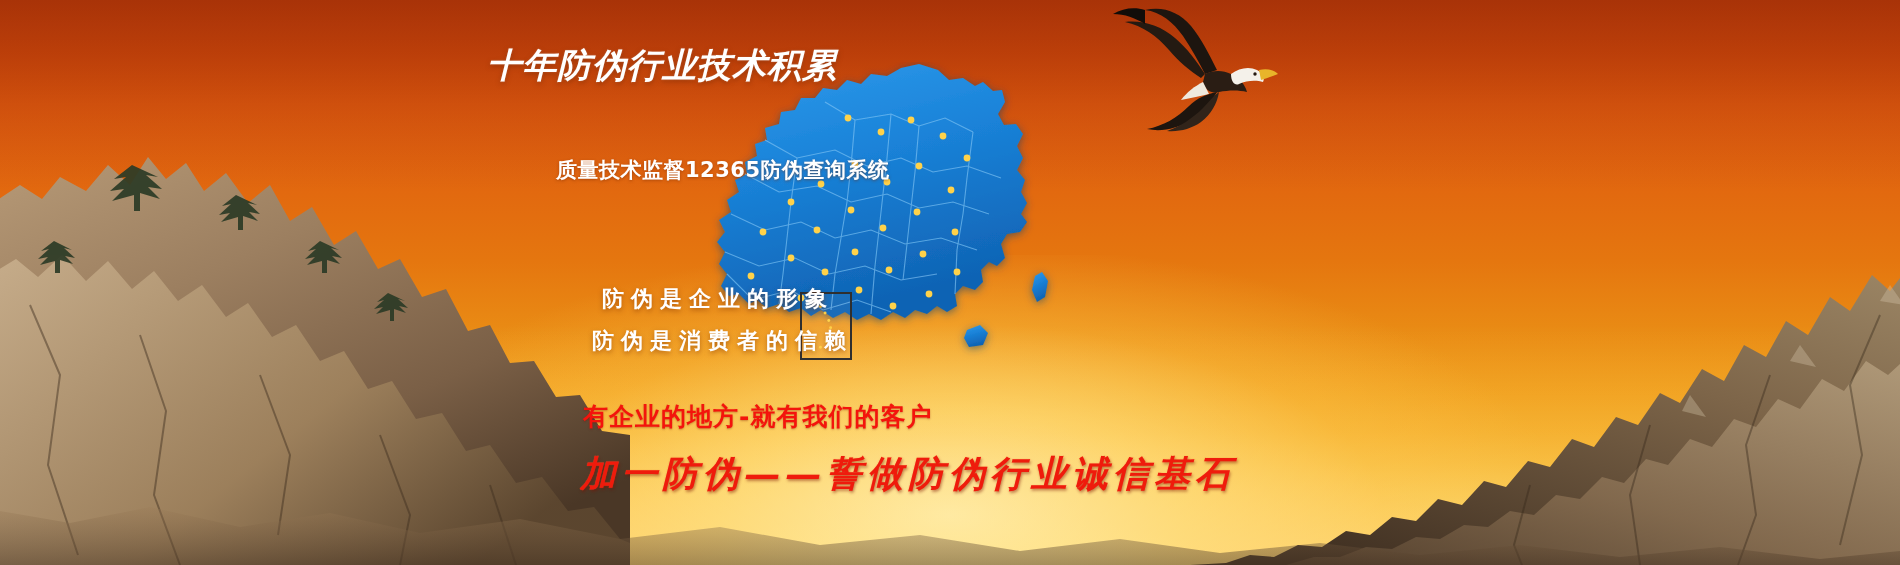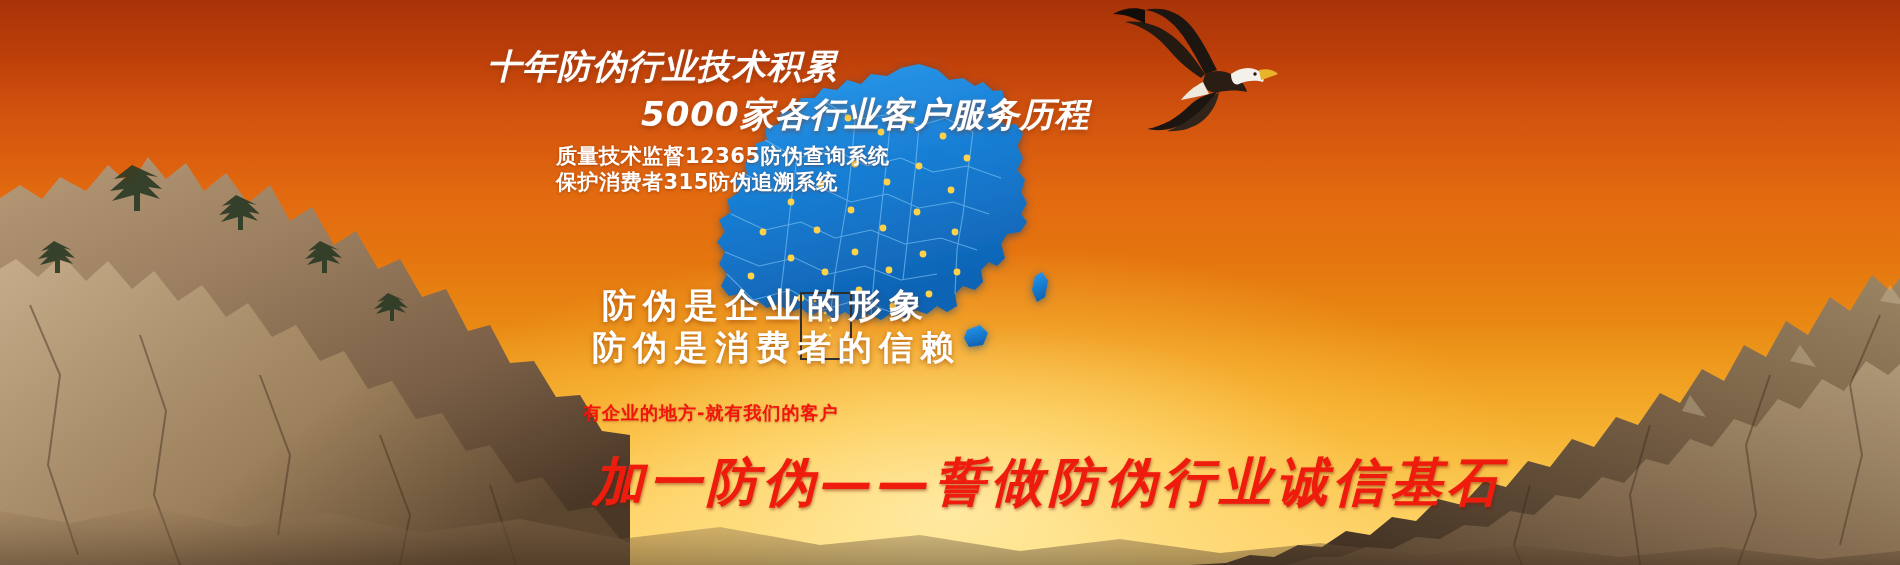--- a/index.html
+++ b/index.html
@@ -63,47 +63,47 @@
 
   
   .copy { position:absolute; left:0; top:0; width:1900px; height:565px; }
 
   .headline1, .headline2 {
     position:absolute; color:#fff; font-weight:bold; font-style:italic;
     letter-spacing:1px; white-space:nowrap;
     text-shadow:0 2px 5px rgba(120,40,0,.55), 0 0 2px rgba(255,255,255,.25);
     font-size:34px; line-height:1;
   }
-  .headline1 { left:487px; top:49px; }
+  .headline1 { left:487px; top:49px;font-family:Liberation Serif, serif; }
   .headline2 { left:641px; top:97px; }
 
-  .feature-list { position:absolute; left:556px; top:143px; }
+  .feature-list { position:absolute; left:556px; top:157px; }
   .feature-list .fl-item {
     color:#ffffff; font-weight:bold; font-size:21px; line-height:26px;
     white-space:nowrap; letter-spacing:.5px;
     text-shadow:0 1px 3px rgba(120,40,0,.5);
   }
 
   .slogan { position:absolute; color:#ffffff; font-weight:bold;
-    font-size:34px; letter-spacing:7px; white-space:nowrap; line-height:1;
+    font-size:22px; letter-spacing:7px; white-space:nowrap; line-height:1;
     text-shadow:0 2px 5px rgba(130,50,0,.55); }
   .slogan-1 { left:602px; top:288px; }
   .slogan-2 { left:592px; top:330px; }
 
   .redline {
     position:absolute; left:583px; top:404px;
-    color:#f4140c; font-weight:bold; font-size:18px; letter-spacing:1px;
+    color:#f4140c; font-weight:bold; font-size:25px; letter-spacing:1px;
     white-space:nowrap; line-height:1;
     text-shadow:0 1px 2px rgba(120,20,0,.35);
   }
 
   .bigred {
-    position:absolute; left:592px; top:455px;
+    position:absolute; left:580px; top:455px;
     color:#ef1b0c; font-weight:bold; font-style:italic;
-    font-size:52px; letter-spacing:5px; white-space:nowrap; line-height:1.05;
+    font-size:36px; letter-spacing:5px; white-space:nowrap; line-height:1.05;
     font-family:"DejaVu Serif","Liberation Serif",serif;
     text-shadow:1px 2px 3px rgba(120,15,0,.45), 0 0 1px rgba(255,120,60,.6);
   }
 </style>
 </head>
 <body>
 
 <div id="banner">
 
   <div class="topvignette"></div>
@@ -324,25 +324,23 @@
       <path fill="url(#ridge)" d="M0,96 L70,108 L150,92 L240,112 L330,98 L420,118
         L520,104 L620,124 L720,112 L820,130 L920,120 L1020,136 L1120,124
         L1220,138 L1320,128 L1420,140 L1520,130 L1620,142 L1720,132 L1820,144
         L1900,136 L1900,150 L0,150 Z" opacity="0.55"></path>
     </svg>
   </div>
 
   <div class="copy">
 
     <div class="headline1">十年防伪行业技术积累</div>
-    <div class="headline2">5000家各行业客户服务历程</div>
 
     <div class="feature-list">
       <div class="fl-item">质量技术监督12365防伪查询系统</div>
-      <div class="fl-item">保护消费者315防伪追溯系统</div>
     </div>
 
     <div class="slogan slogan-1">防伪是企业的形象</div>
     <div class="slogan slogan-2">防伪是消费者的信赖</div>
 
     <div class="redline">有企业的地方-就有我们的客户</div>
 
     <div class="bigred">加一防伪——誓做防伪行业诚信基石</div>
   </div>
 </div>

